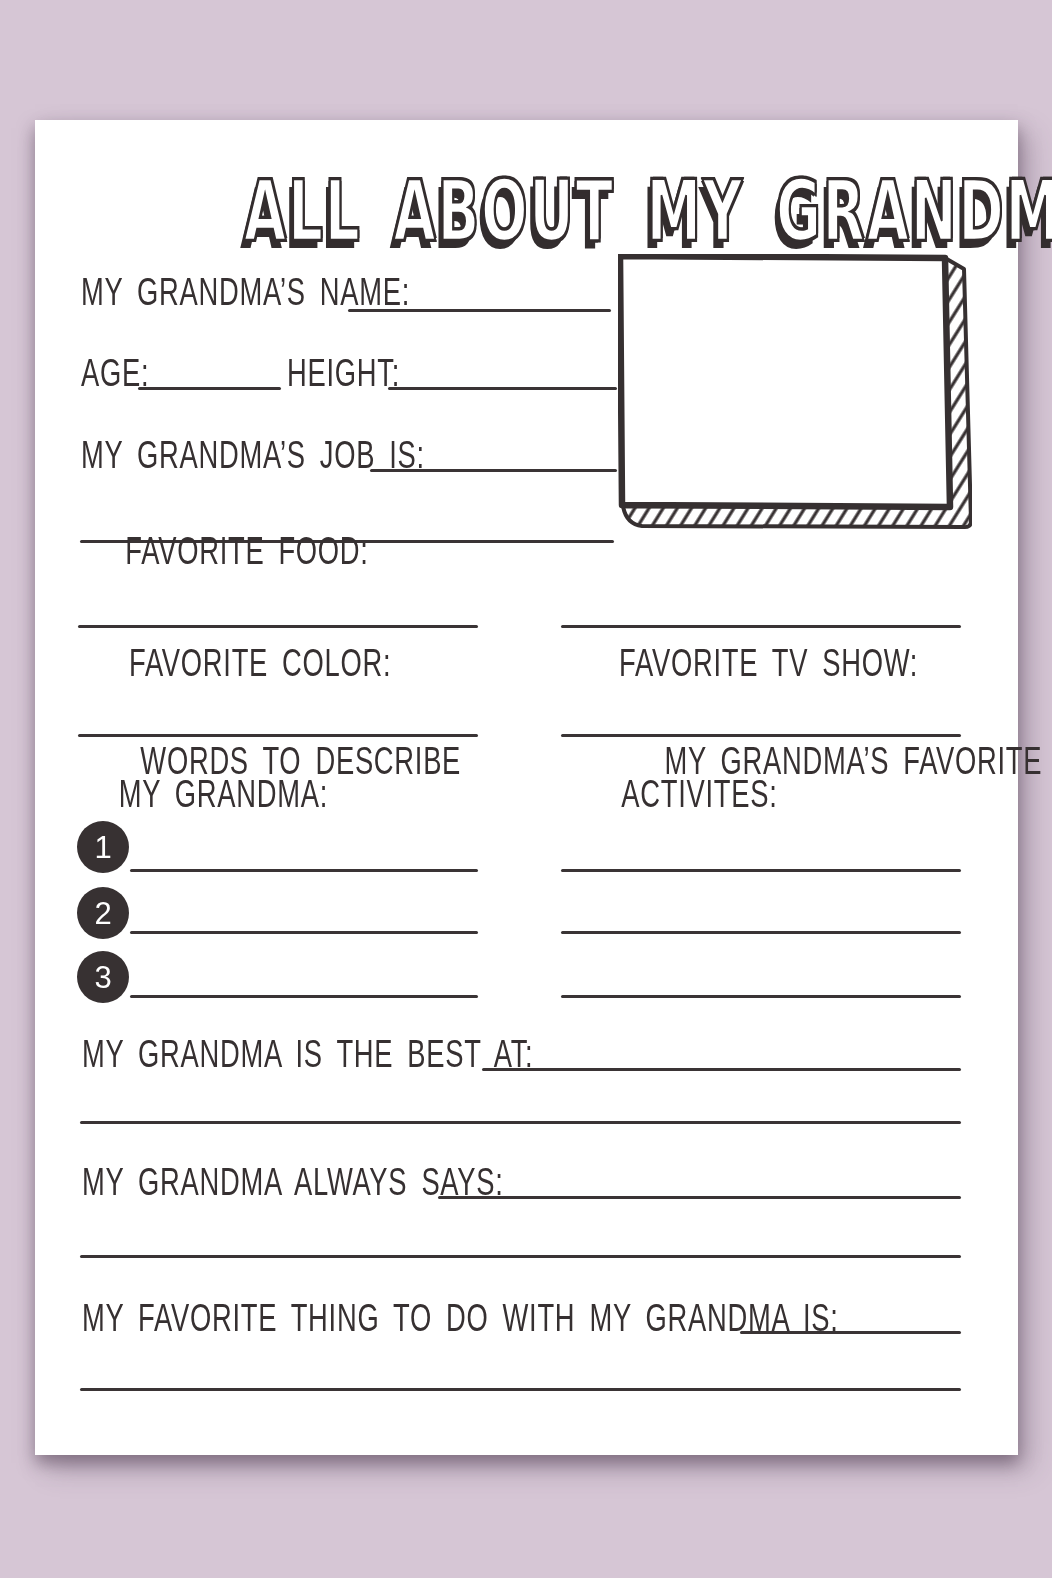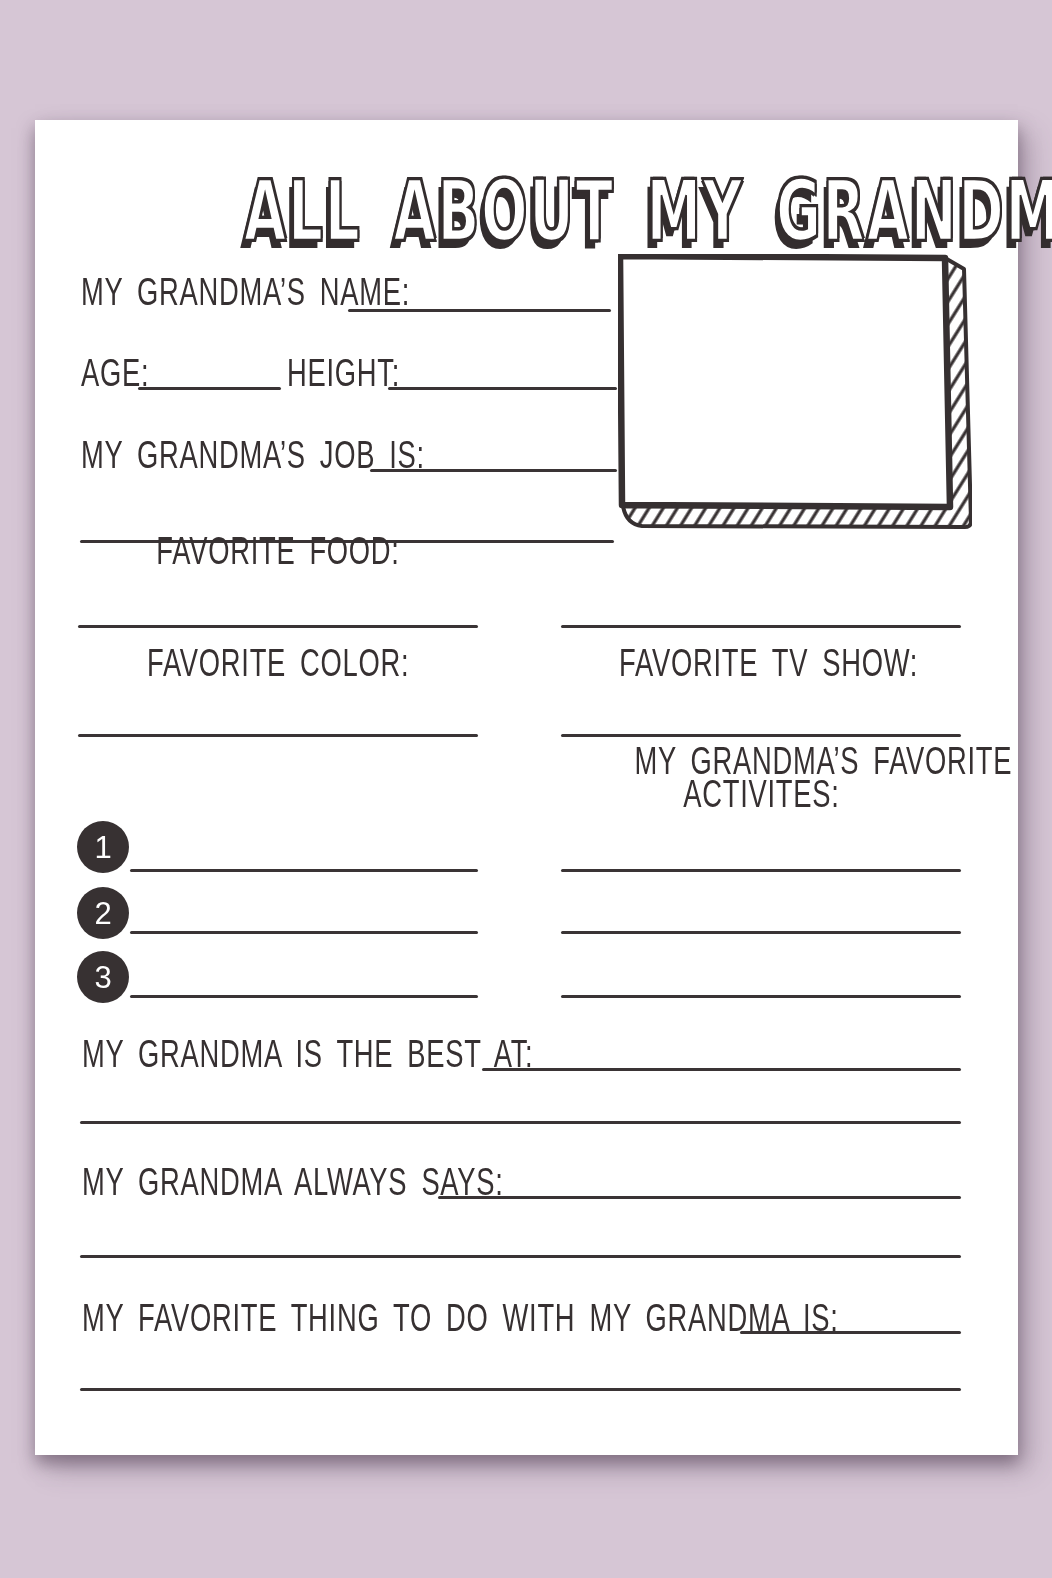--- a/index.html
+++ b/index.html
@@ -29,21 +29,21 @@
     transform:scale(0.68,1.05);transform-origin:50% 0;
   }
   .llabel,.si{
     font-size:38px;line-height:40px;letter-spacing:1px;word-spacing:8px;
     color:#363031;white-space:nowrap;
   }
   .llabel{
     position:absolute;display:inline-block;
     transform:scale(0.72,1);transform-origin:0 80%;
   }
-  .clabel{position:absolute;text-align:center;}
+  .clabel{position:absolute;text-align:left;}
   .clabel .si{
     display:inline-block;transform:scale(0.72,1);transform-origin:50% 80%;
     line-height:33px;
   }
   .wline{
     position:absolute;height:3px;background:#3a3435;border-radius:2px;
   }
   .numcircle{
     position:absolute;width:52px;height:52px;border-radius:50%;
     background:#373132;color:#ffffff;
@@ -92,21 +92,25 @@
 
     <div class="clabel" style="left:526px;top:527px;width:401px">
       <span class="si">FAVORITE TV SHOW:</span>
     </div>
     <div class="clabel" style="left:43px;top:527px;width:400px">
       <span class="si">FAVORITE COLOR:</span>
     </div>
     <div class="wline" style="left:43px;top:614px;width:400px"></div>
     <div class="wline" style="left:526px;top:614px;width:400px"></div>
 
-    <div class="clabel" style="left:526px;top:625px;width:401px">
+    <div class="clabel" style="left:43px;top:625px;width:400px">
+      <span class="si">WORDS TO DESCRIBE</span><br>
+      <span class="si">MY GRANDMA:</span>
+    </div>
+    <div class="clabel" style="left:556px;top:625px;width:401px">
       <span class="si">MY GRANDMA’S FAVORITE</span><br>
       <span class="si">ACTIVITES:</span>
     </div>
 
     <div class="numcircle" style="left:42px;top:701px">
       <span>1</span>
     </div>
     <div class="numcircle" style="left:42px;top:767px">
       <span>2</span>
     </div>

